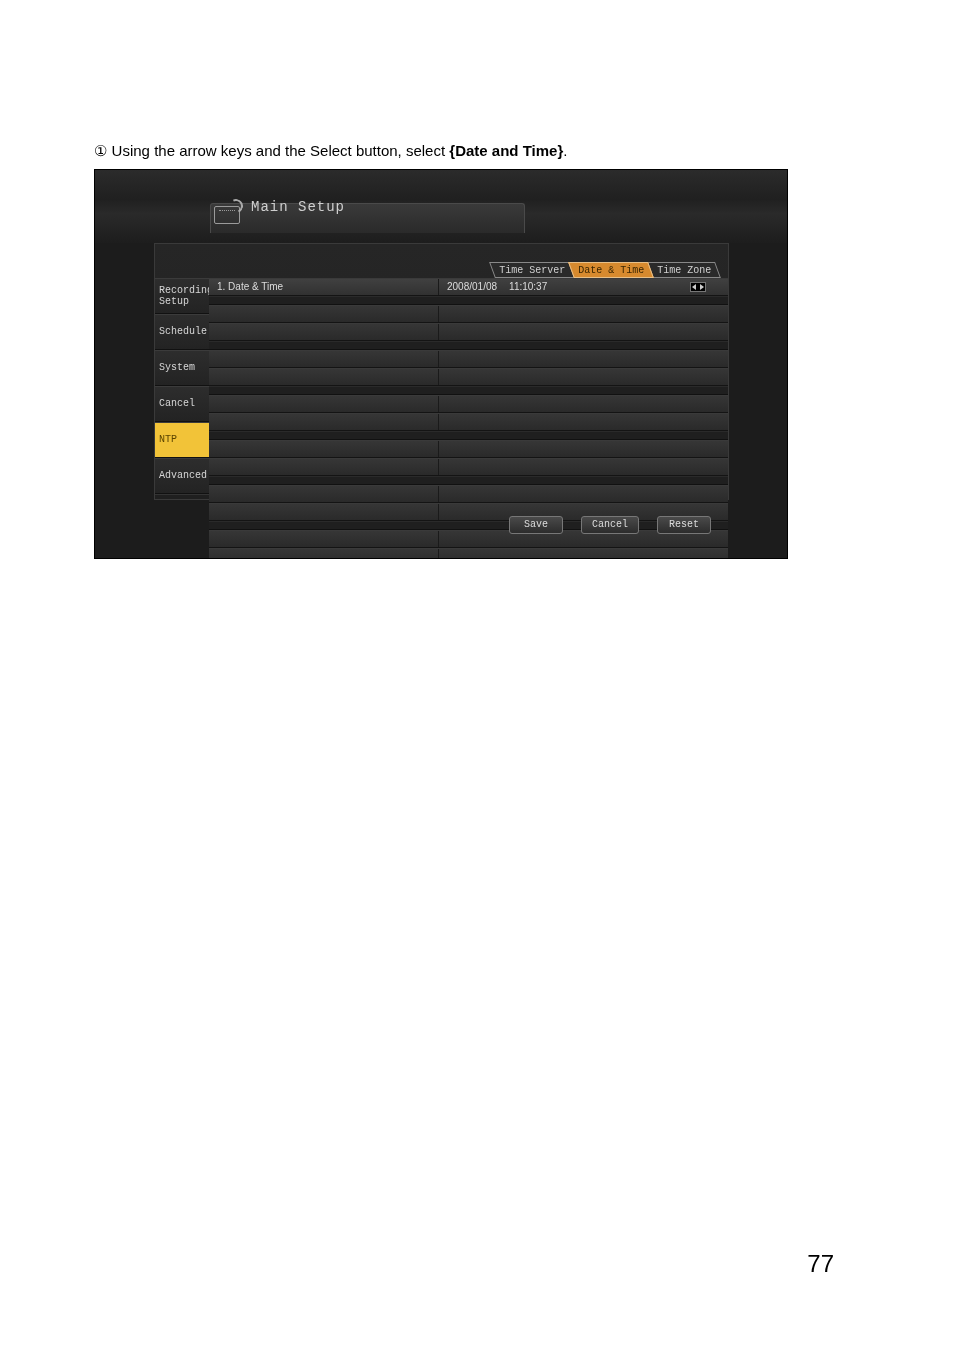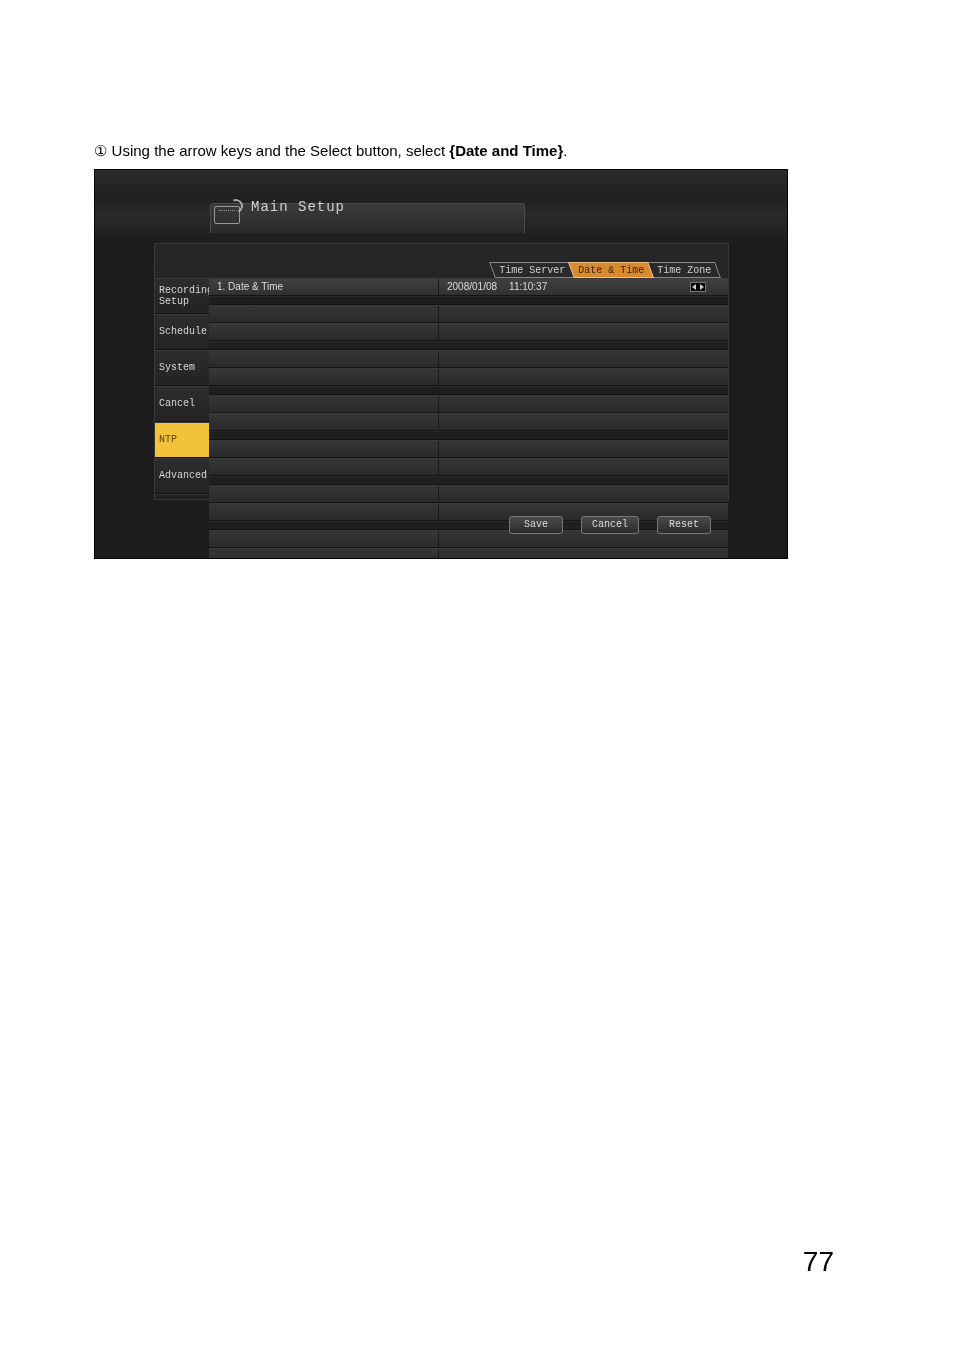--- a/index.html
+++ b/index.html
@@ -222,21 +222,21 @@
     display:flex;
     align-items:center;
     justify-content:center;
     padding: 0 10px;
   }
 
   .page-num {
     position: absolute;
     right: 120px;
     bottom: 78px;
-    font-size: 28px;
+    font-size: 24px;
     color: #000;
   }
 </style>
 </head>
 <body>
 
 <div class="page">
   <p class="instr">
     <span>① Using the arrow keys and the Select button, select </span><span class="bold">{Date and Time}</span><span>.</span>
   </p>

